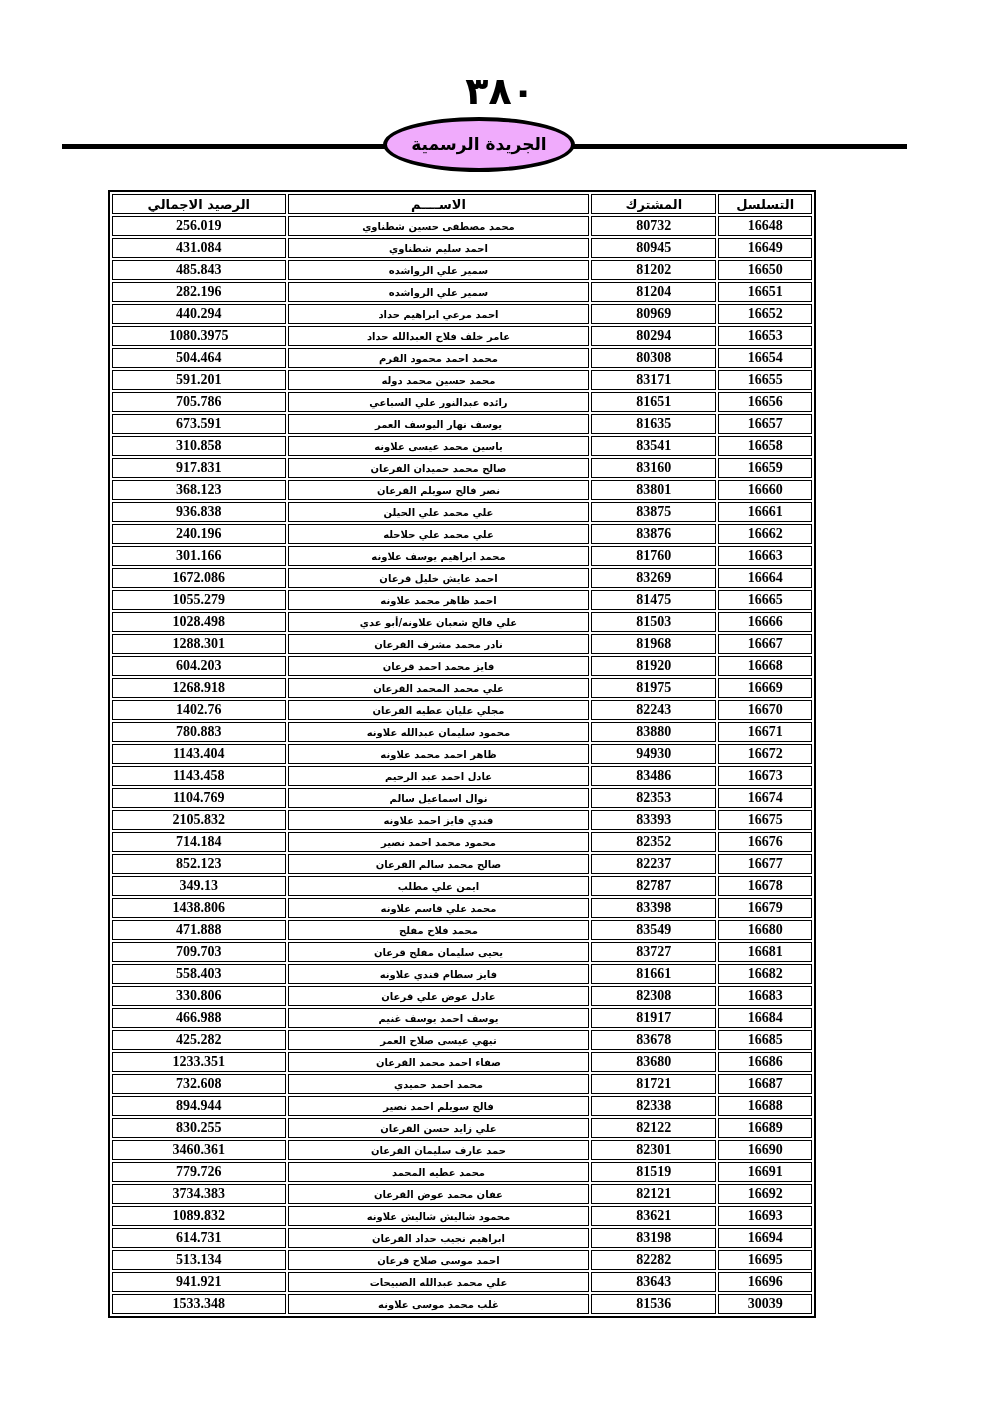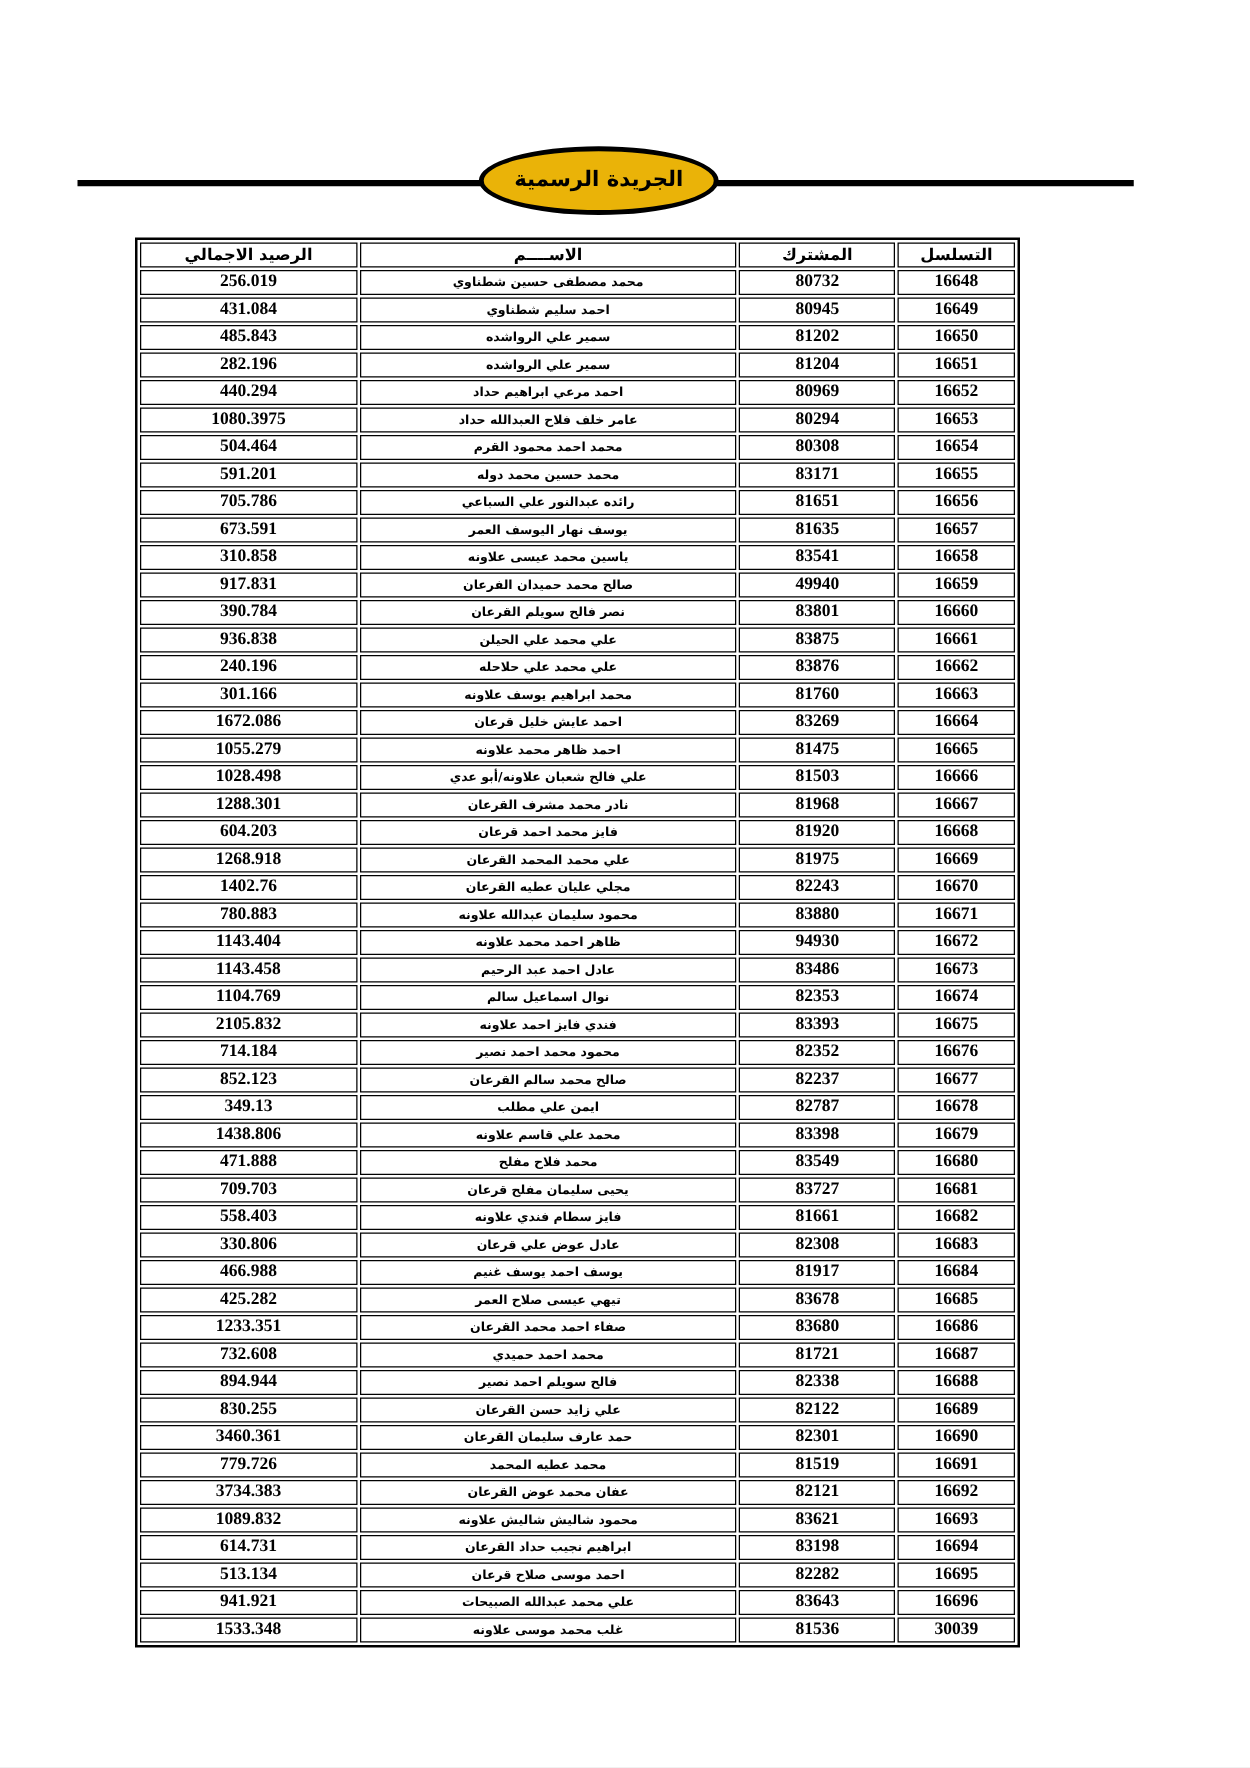--- a/index.html
+++ b/index.html
@@ -24,21 +24,21 @@
   .header-rule{
     position:absolute;
     top:144px;left:62px;
     width:845px;height:5px;
     background:#000;
   }
   .gazette-ellipse{
     position:absolute;
     top:117px;left:383px;
     width:192px;height:55px;
-    background:#eab308;
+    background:#f0abfc;
     border:4px solid #000;
     border-radius:50%;
     box-sizing:border-box;
     display:flex;
     align-items:center;
     justify-content:center;
   }
   .gazette-title{
     font-size:17px;
     font-weight:bold;
@@ -85,20 +85,21 @@
   td.name{
     font-size:10px;
     font-family:"DejaVu Sans",sans-serif;
   }
 </style>
 </head>
 <body>
 
 <div class="page">
 
+  <div class="page-number">٣٨٠</div>
 
   <div class="header-rule"></div>
 
   <div class="gazette-ellipse">
     <span class="gazette-title">الجريدة الرسمية</span>
   </div>
 
   <table class="registry">
     <colgroup>
       <col class="c-serial">
@@ -176,29 +177,29 @@
           <td class="num">673.591</td>
         </tr>
         <tr>
           <td class="num">16658</td>
           <td class="num">83541</td>
           <td class="name">ياسين محمد عيسى علاونه</td>
           <td class="num">310.858</td>
         </tr>
         <tr>
           <td class="num">16659</td>
-          <td class="num">49940</td>
+          <td class="num">83160</td>
           <td class="name">صالح محمد حميدان الفرعان</td>
           <td class="num">917.831</td>
         </tr>
         <tr>
           <td class="num">16660</td>
           <td class="num">83801</td>
           <td class="name">نصر فالح  سويلم القرعان</td>
-          <td class="num">390.784</td>
+          <td class="num">368.123</td>
         </tr>
         <tr>
           <td class="num">16661</td>
           <td class="num">83875</td>
           <td class="name">علي محمد علي الحيلن</td>
           <td class="num">936.838</td>
         </tr>
         <tr>
           <td class="num">16662</td>
           <td class="num">83876</td>

